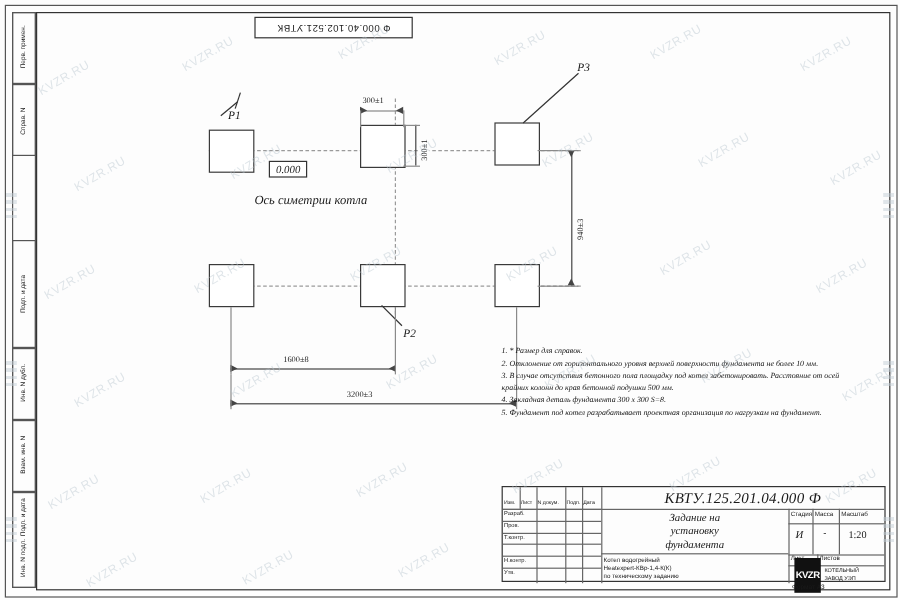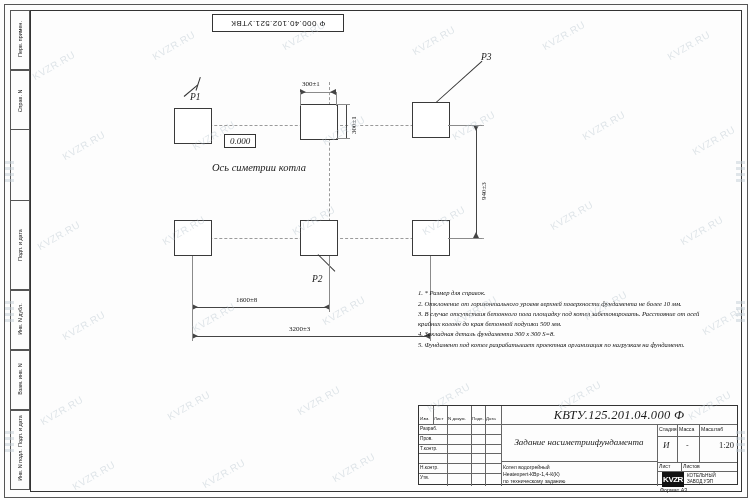--- a/index.html
+++ b/index.html
@@ -61,27 +61,27 @@
   .ltable td{border:1px solid #333;width:63px;height:22px;text-align:center;font-family:"Liberation Serif",serif;font-style:italic;}
   .ltable .hd{font-size:10px;height:20px;}
   .ltable .vl{font-size:12px;}
 
   
   .tb{position:absolute;left:418px;top:405px;width:320px;height:80px;border:1.4px solid #333;box-sizing:border-box;}
   .tb div.cell{position:absolute;box-sizing:border-box;}
   .tb .bl{border-left:1px solid #555;}
   .tb .bt{border-top:1px solid #555;}
   .tbtitle{position:absolute;left:82px;top:1px;width:236px;height:17px;display:flex;align-items:center;justify-content:center;font-size:12.5px;font-family:"Liberation Serif",serif;font-style:italic;letter-spacing:.3px;}
-  .tbsub{position:absolute;left:82px;top:19px;width:156px;height:36px;display:flex;flex-direction:row;align-items:center;justify-content:center;font-size:9px;font-family:"Liberation Serif",serif;font-style:italic;line-height:1.25;}
+  .tbsub{position:absolute;left:82px;top:19px;width:156px;height:36px;display:flex;flex-direction:column;align-items:center;justify-content:center;font-size:9px;font-family:"Liberation Serif",serif;font-style:italic;line-height:1.25;}
   .tbrows{position:absolute;left:0;top:18px;width:82px;height:62px;}
   .tbrow{position:relative;height:8.8px;border-top:1px solid #666;font-size:4.8px;}
   .tbrow span{position:absolute;left:1px;top:1px;}
   .tbcolhdr{position:absolute;top:10px;font-size:4.4px;}
   .logo{position:absolute;left:240px;top:56px;width:78px;height:23px;display:flex;align-items:center;gap:3px;padding-left:3px;box-sizing:border-box;}
-  .logo-mark{width:22px;height:15px;background:#111;color:#fff;font-size:8px;font-weight:bold;display:flex;align-items:center;justify-content:center;letter-spacing:-.5px;font-family:"Liberation Sans",sans-serif;}
+  .logo-mark{width:22px;height:29px;background:#111;color:#fff;font-size:8px;font-weight:bold;display:flex;align-items:center;justify-content:center;letter-spacing:-.5px;font-family:"Liberation Sans",sans-serif;}
   .logo-txt{font-size:4.6px;line-height:1.25;}
   .sm{position:absolute;font-size:5.2px;}
 </style>
 </head>
 <body>
 
 <div id="sheet">
 
   <div class="frame-outer"></div>
   <div class="frame-inner"></div>
@@ -121,21 +121,21 @@
     <div class="pad pad-rect" style="left:368px;top:208px;"></div>
 
     <div class="zero" style="left:180px;top:122px;text-align:right;">0.000</div>
 
     <div class="axis-label" style="left:168px;top:150px;">Ось симетрии котла</div>
 
     <div class="leader" style="left:140px;top:84px;width:18px;transform:rotate(-40deg);"></div>
     <div class="lbl" style="left:146px;top:32px;margin-top:48px;">P1</div>
     <div class="leader" style="left:152px;top:78px;width:14px;transform:rotate(-72deg);"></div>
 
-    <div class="lbl" style="left:268px;top:262px;">P2</div>
+    <div class="lbl" style="left:292px;top:262px;">P2</div>
     <div class="leader" style="left:274px;top:242px;width:24px;transform:rotate(45deg);"></div>
 
     <div class="lbl" style="left:437px;top:40px;text-align:center;">P3</div>
     <div class="leader" style="left:392px;top:90px;width:62px;transform:rotate(-42deg);"></div>
 
     <div class="exth" style="left:256px;top:80px;width:36px;"></div>
     <div class="arrow ar-r" style="left:256px;top:77px;"></div>
     <div class="arrow ar-l" style="left:286px;top:77px;"></div>
     <div class="dimtxt" style="left:256px;top:68px;">300±1</div>
     <div class="ext" style="left:256px;top:80px;height:14px;"></div>
@@ -215,39 +215,39 @@
       <div class="tbrow">
           <span>Утв.</span>
         </div>
     </div>
 
     <div class="tbtitle">КВТУ.125.201.04.000 Ф</div>
     <div class="cell bt" style="left:82px;top:18px;width:236px;height:0;border-top:1px solid #666;"></div>
 
     <div class="tbsub">
       <div>Задание на</div>
-      <div>симетрии</div>
+      <div>установку</div>
       <div>фундамента</div>
     </div>
     <div class="cell bl" style="left:238px;top:18px;width:0;height:62px;border-left:1px solid #666;"></div>
     <div class="cell bt" style="left:82px;top:55px;width:156px;height:0;border-top:1px solid #666;"></div>
 
     <div class="sm" style="left:84px;top:58px;">Котел водогрейный</div>
     <div class="sm" style="left:84px;top:65px;">Heatexpert-КВр-1,4-К(К)</div>
     <div class="sm" style="left:84px;top:72px;">по техническому заданию</div>
 
     <div class="cell bt" style="left:238px;top:30px;width:80px;height:0;border-top:1px solid #666;"></div>
     <div class="cell bl" style="left:258px;top:18px;width:0;height:38px;border-left:1px solid #666;"></div>
     <div class="cell bl" style="left:280px;top:18px;width:0;height:38px;border-left:1px solid #666;"></div>
     <div class="sm" style="left:240px;top:20px;">Стадия</div>
     <div class="sm" style="left:260px;top:20px;">Масса</div>
     <div class="sm" style="left:282px;top:20px;">Масштаб</div>
     <div style="position:absolute;left:244px;top:34px;font-size:9px;font-family:'Liberation Serif',serif;font-style:italic;">И</div>
     <div style="position:absolute;left:267px;top:34px;font-size:8px;">-</div>
-    <div style="position:absolute;left:300px;top:34px;font-size:8.5px;font-family:'Liberation Serif',serif;">1:20</div>
+    <div style="position:absolute;left:288px;top:34px;font-size:8.5px;font-family:'Liberation Serif',serif;">1:20</div>
 
     <div class="cell bt" style="left:238px;top:56px;width:80px;height:0;border-top:1px solid #666;"></div>
     <div class="cell bl" style="left:262px;top:56px;width:0;height:10px;border-left:1px solid #666;"></div>
     <div class="sm" style="left:240px;top:57px;">Лист</div>
     <div class="sm" style="left:264px;top:57px;">Листов</div>
 
     <div class="cell bt" style="left:238px;top:65px;width:80px;height:0;border-top:1px solid #666;"></div>
     <div class="logo" style="top:66px;height:14px;">
       <div class="logo-mark">KVZR</div>
       <div class="logo-txt">

